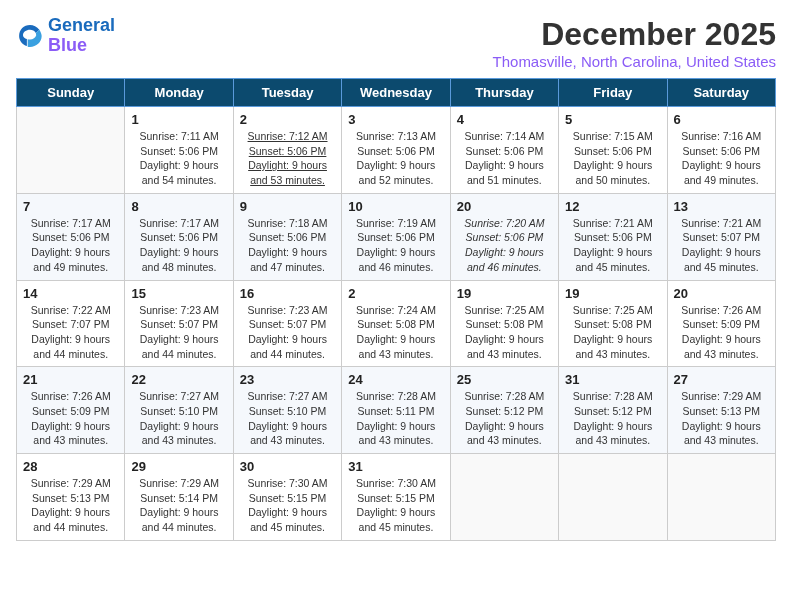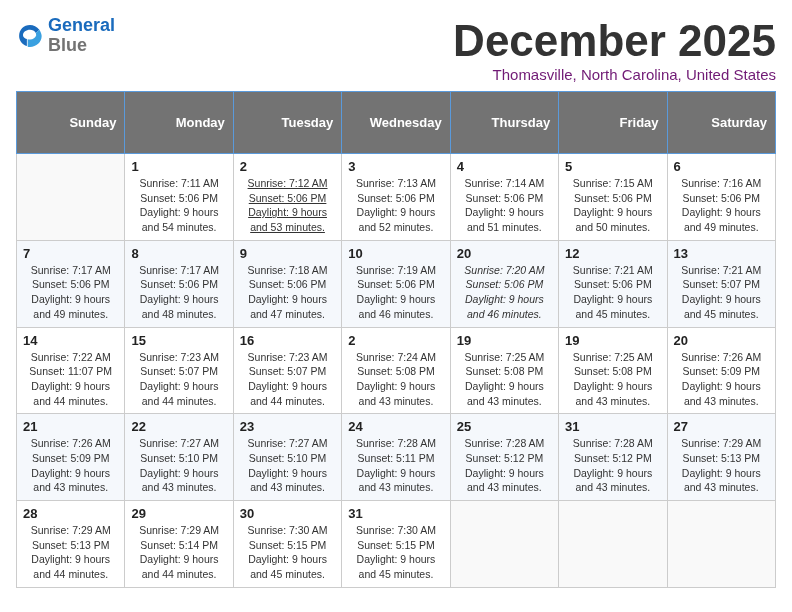--- a/index.html
+++ b/index.html
@@ -31,40 +31,40 @@
       color: #1a6bbd;
     }
     .logo-icon {
       width: 28px;
       height: 28px;
     }
     .title-section {
       text-align: right;
     }
     .month-title {
-      font-size: 44px;
+      font-size: 32px;
       font-weight: bold;
       color: #333;
     }
     .location {
       font-size: 15px;
-      color: #701a75;
+      color: #8b5cf6;
     }
     .calendar {
       width: 100%;
       border-collapse: collapse;
       border: 1px solid #ccc;
     }
     .calendar th {
-      background-color: #737373;
+      background-color: #0c4a6e;
       color: #fff;
       font-size: 13px;
       font-weight: bold;
-      padding: 23px 8px;
-      text-align: right;
+      padding: 6px 8px;
+      text-align: center;
       border: 1px solid #5a9adb;
     }
     .calendar td {
       border: 1px solid #ccc;
       vertical-align: top;
       padding: 5px 6px;
       width: 108px;
       min-height: 80px;
       background: #fff;
     }
@@ -91,21 +91,21 @@
 <body>
 
 <div class="header">
   <div class="logo">
     <svg class="logo-icon" viewBox="0 0 36 36" xmlns="http://www.w3.org/2000/svg">
       <path d="M18 4 C10 4 4 10 4 18 C4 24 8 29 14 31 L14 22 C11 21 9 19 9 17 C9 13 13 10 18 10 C21 10 24 11.5 25.5 14 L30 10 C27 6.5 22.5 4 18 4Z" fill="#1a6bbd"></path>
       <path d="M25.5 14 L30 10 C32 13 33 16 33 18 C33 26 26 32 18 32 C17 32 16 32 15 31.8 L15 22.2 C16 22.5 17 22.5 18 22.5 C22 22.5 25 20 26 17 Z" fill="#3aa0e0"></path>
     </svg>
     <div class="logo-text">
       <div><span>General</span></div>
-      <div><span style="color:#737373">Blue</span></div>
+      <div><span style="color:#8b5cf6">Blue</span></div>
     </div>
   </div>
   <div class="title-section">
     <div class="month-title">December 2025</div>
     <div class="location">Thomasville, North Carolina, United States</div>
   </div>
 </div>
 
 <table class="calendar">
   <thead>
@@ -213,21 +213,21 @@
           <div class="day-info" style="white-space: pre-line;">Sunrise: 7:21 AM
 Sunset: 5:07 PM
 Daylight: 9 hours
 and 45 minutes.</div>
         </td>
       </tr>
       <tr>
         <td>
           <div class="day-number">14</div>
           <div class="day-info" style="white-space: pre-line;">Sunrise: 7:22 AM
-Sunset: 11:07 PM
+Sunset: 7:07 PM
 Daylight: 9 hours
 and 44 minutes.</div>
         </td>
         <td>
           <div class="day-number">15</div>
           <div class="day-info" style="white-space: pre-line;">Sunrise: 7:23 AM
 Sunset: 5:07 PM
 Daylight: 9 hours
 and 44 minutes.</div>
         </td>

